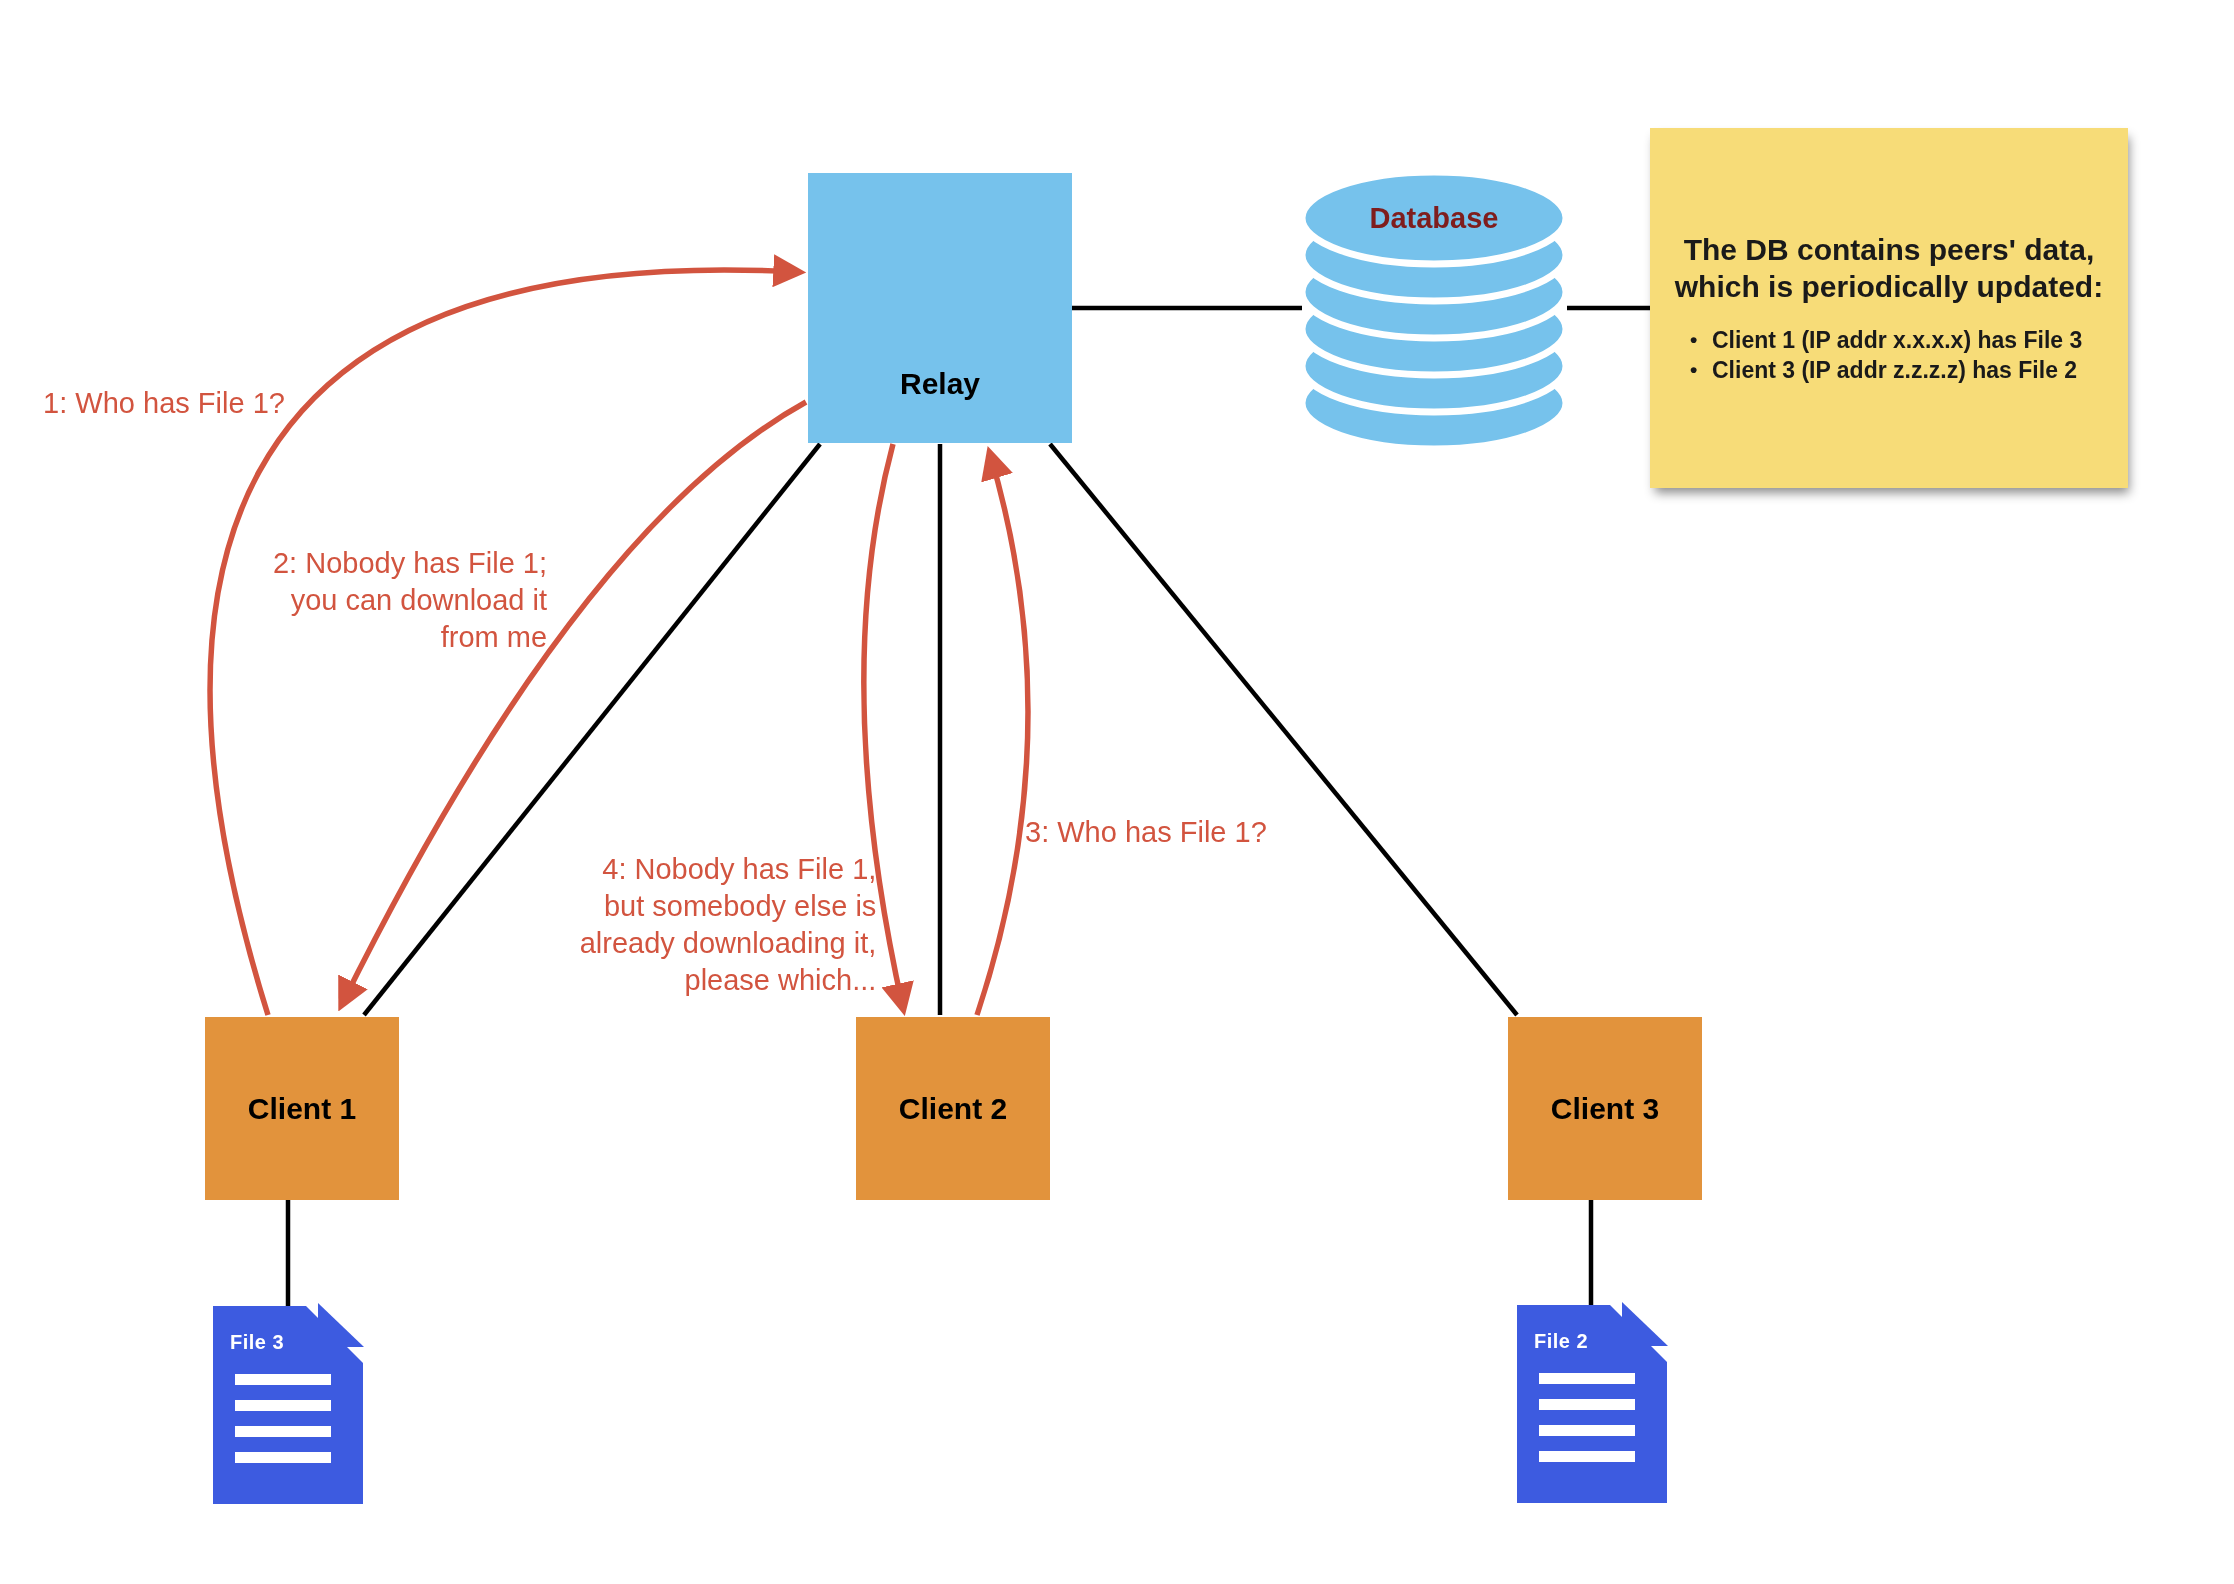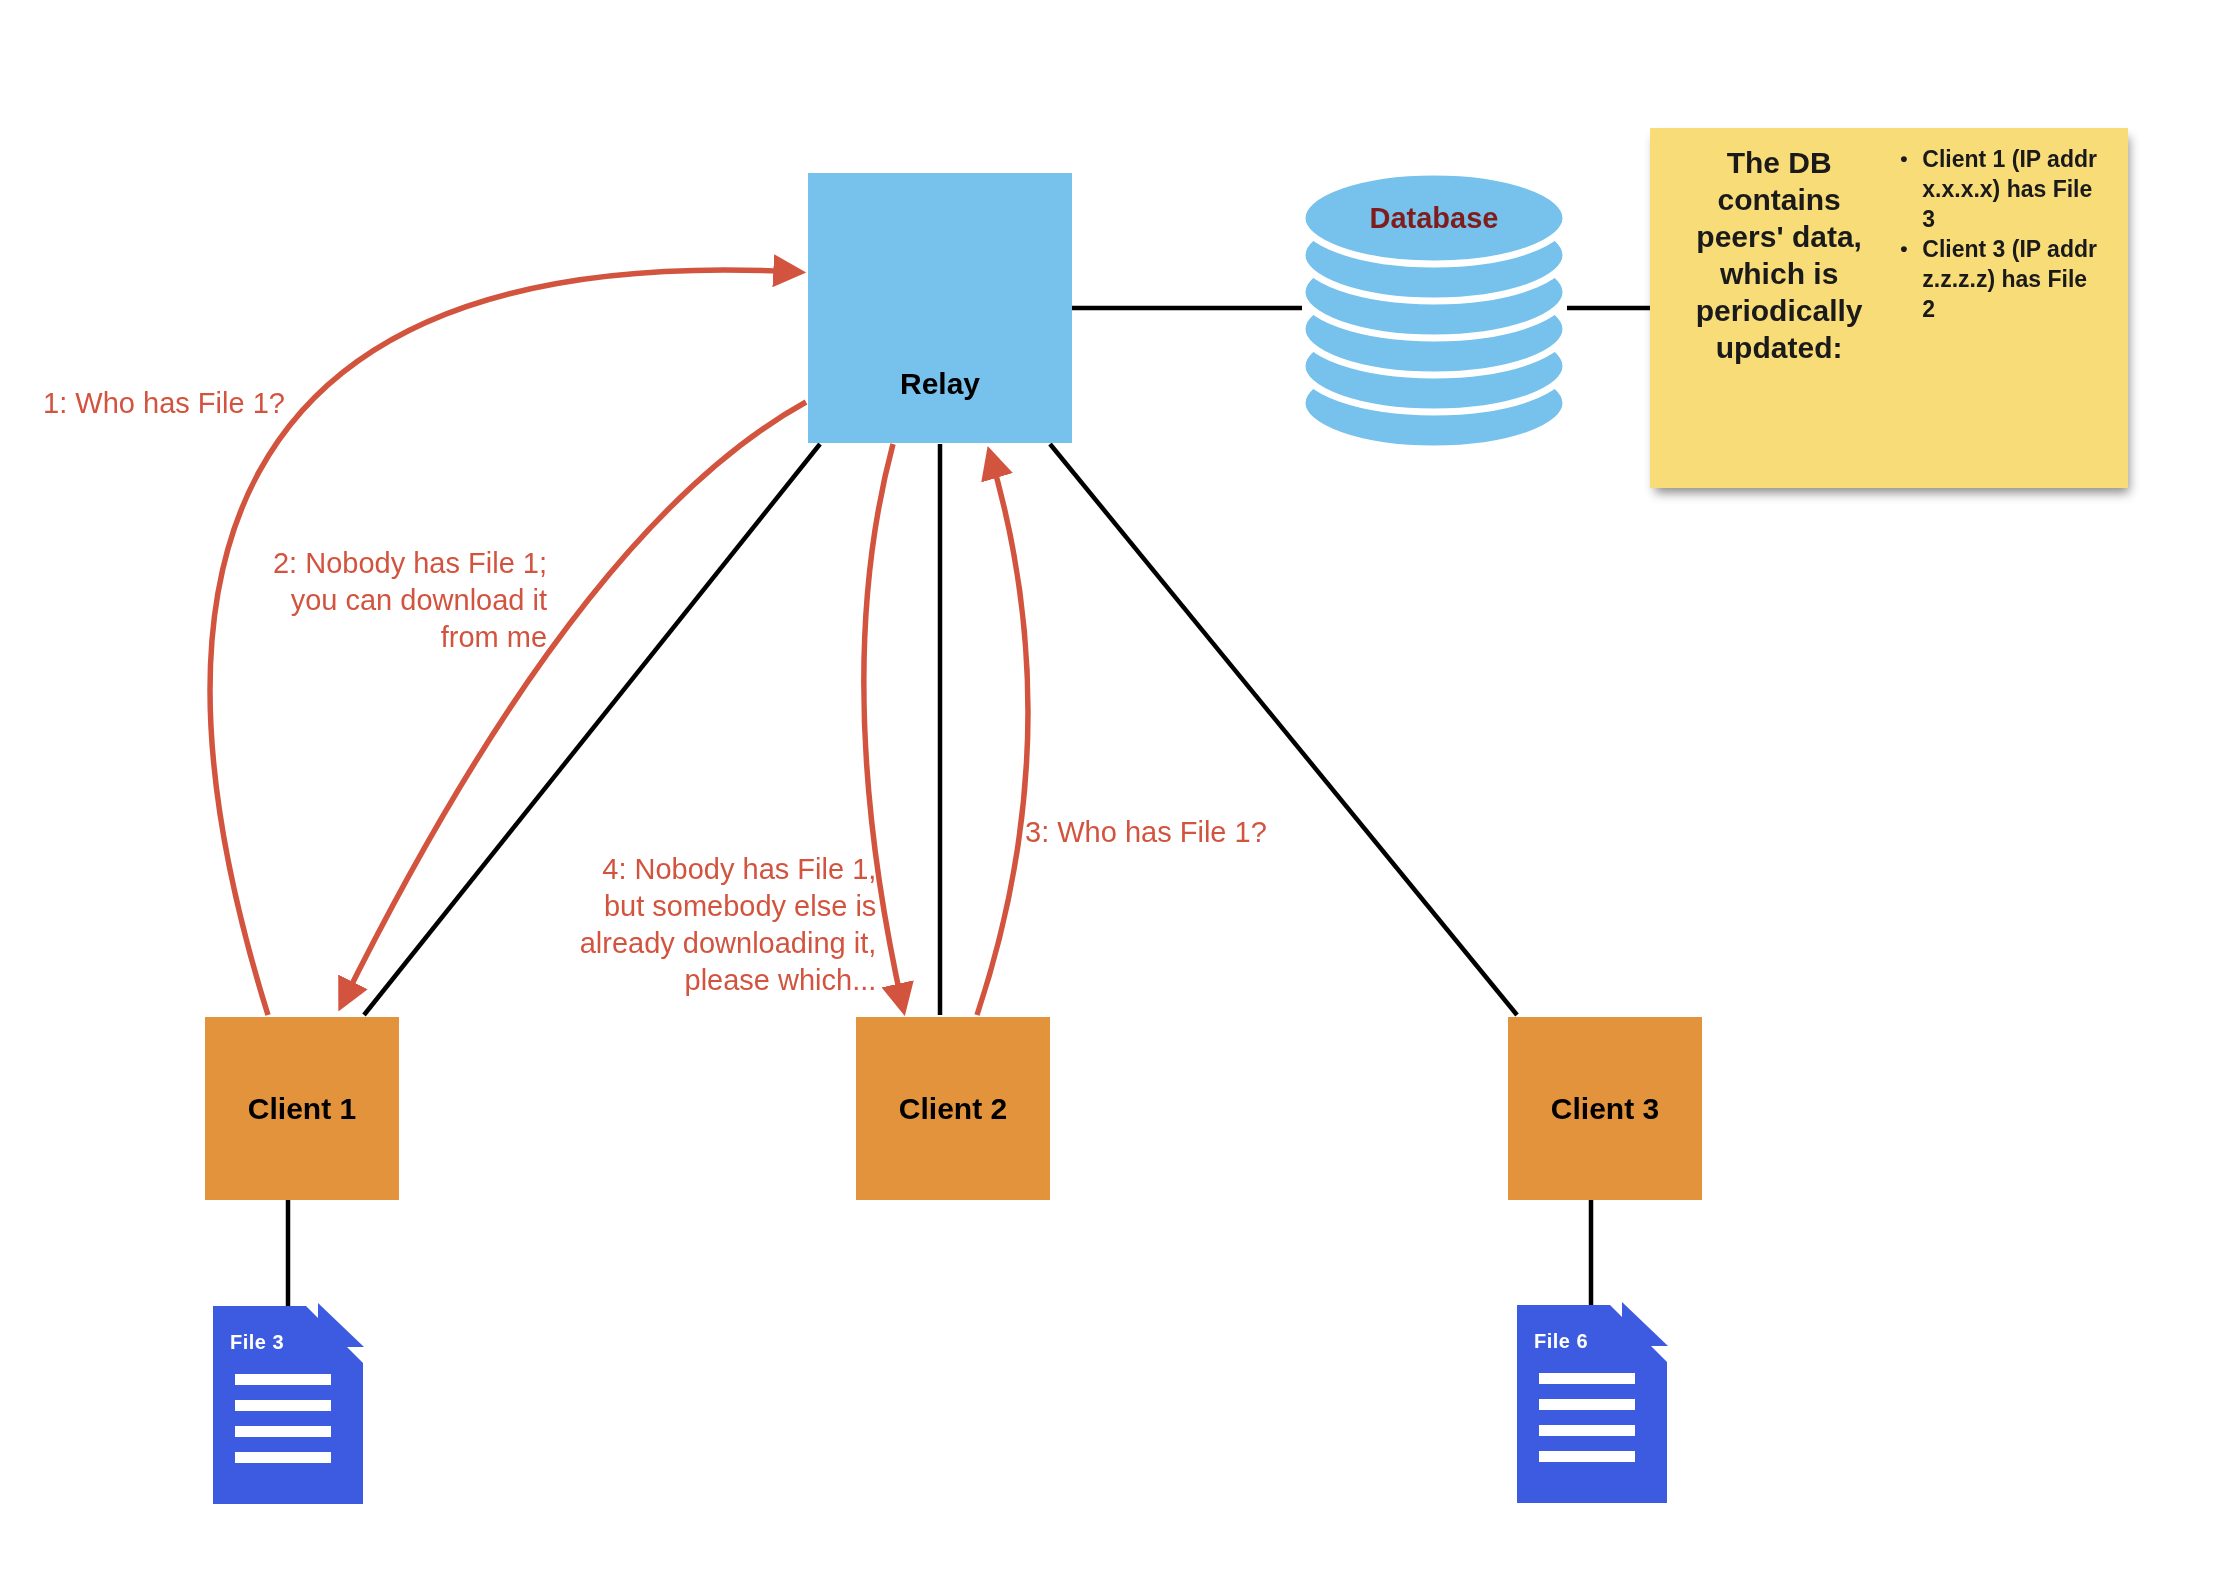--- a/index.html
+++ b/index.html
@@ -21,21 +21,21 @@
   #client3{left:1508px;top:1017px;}
 
   .db-label{
     position:absolute;left:1302px;top:202px;width:264px;text-align:center;
     font-weight:700;font-size:29px;color:#7f1d1d;
   }
 
   .note{
     position:absolute;left:1650px;top:128px;width:478px;height:360px;
     background:#f7dc78;box-shadow:3px 7px 10px -2px rgba(0,0,0,0.45);
-    display:flex;flex-direction:row;justify-content:center;
+    display:flex;flex-direction:column;justify-content:center;
     box-sizing:border-box;padding:16px 24px;color:#1a1a1a;
   }
   .note-title{
     font-weight:700;font-size:30px;line-height:37px;text-align:center;
     white-space:pre-line;margin:0 0 20px 0;
   }
   .note ul{margin:0;padding:0 0 0 38px;list-style:none;}
   .note li{
     font-weight:700;font-size:23px;line-height:30px;position:relative;
   }
@@ -152,16 +152,16 @@
     <svg width="160" height="206" viewBox="0 0 160 206">
       <path d="M5,3 L98,3 L155,60 L155,201 L5,201 Z" fill="#3d5be0"></path>
       <path d="M110,0 L110,44 L156,44 Z" fill="#3d5be0"></path>
       <g fill="#ffffff">
         <rect x="27" y="71" width="96" height="11"></rect>
         <rect x="27" y="97" width="96" height="11"></rect>
         <rect x="27" y="123" width="96" height="11"></rect>
         <rect x="27" y="149" width="96" height="11"></rect>
       </g>
     </svg>
-    <span class="flabel">File 6</span>
+    <span class="flabel">File 2</span>
   </div>
 
 </div>
 
 </body></html>

